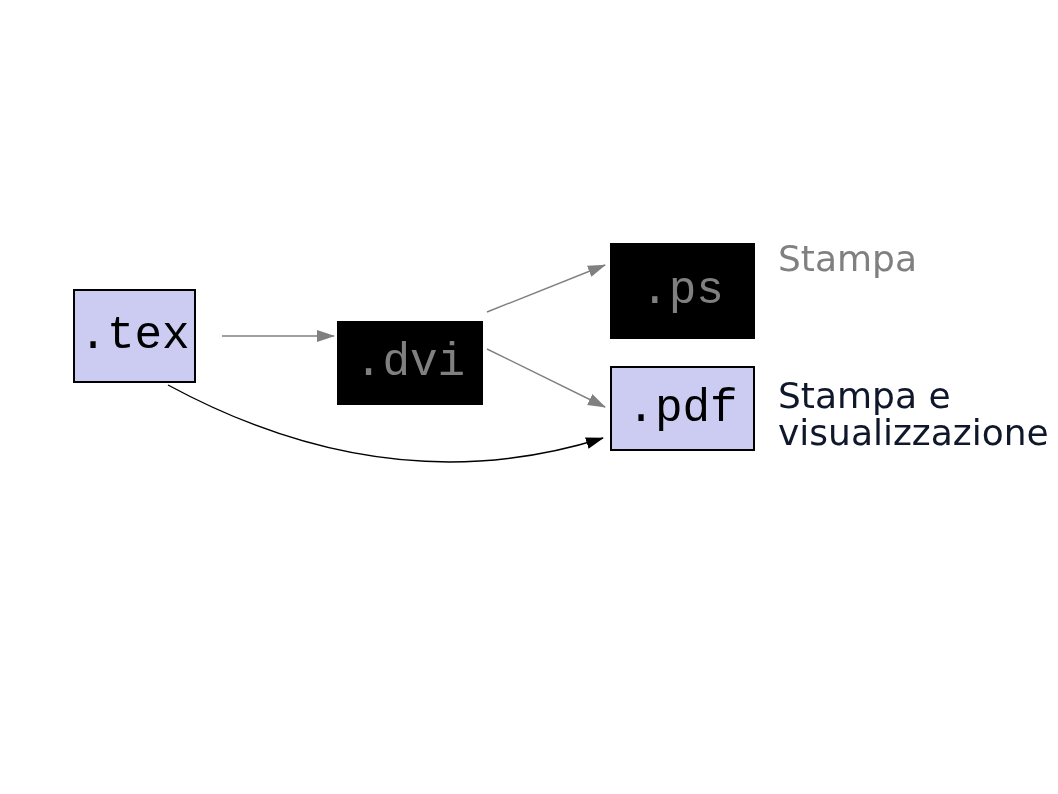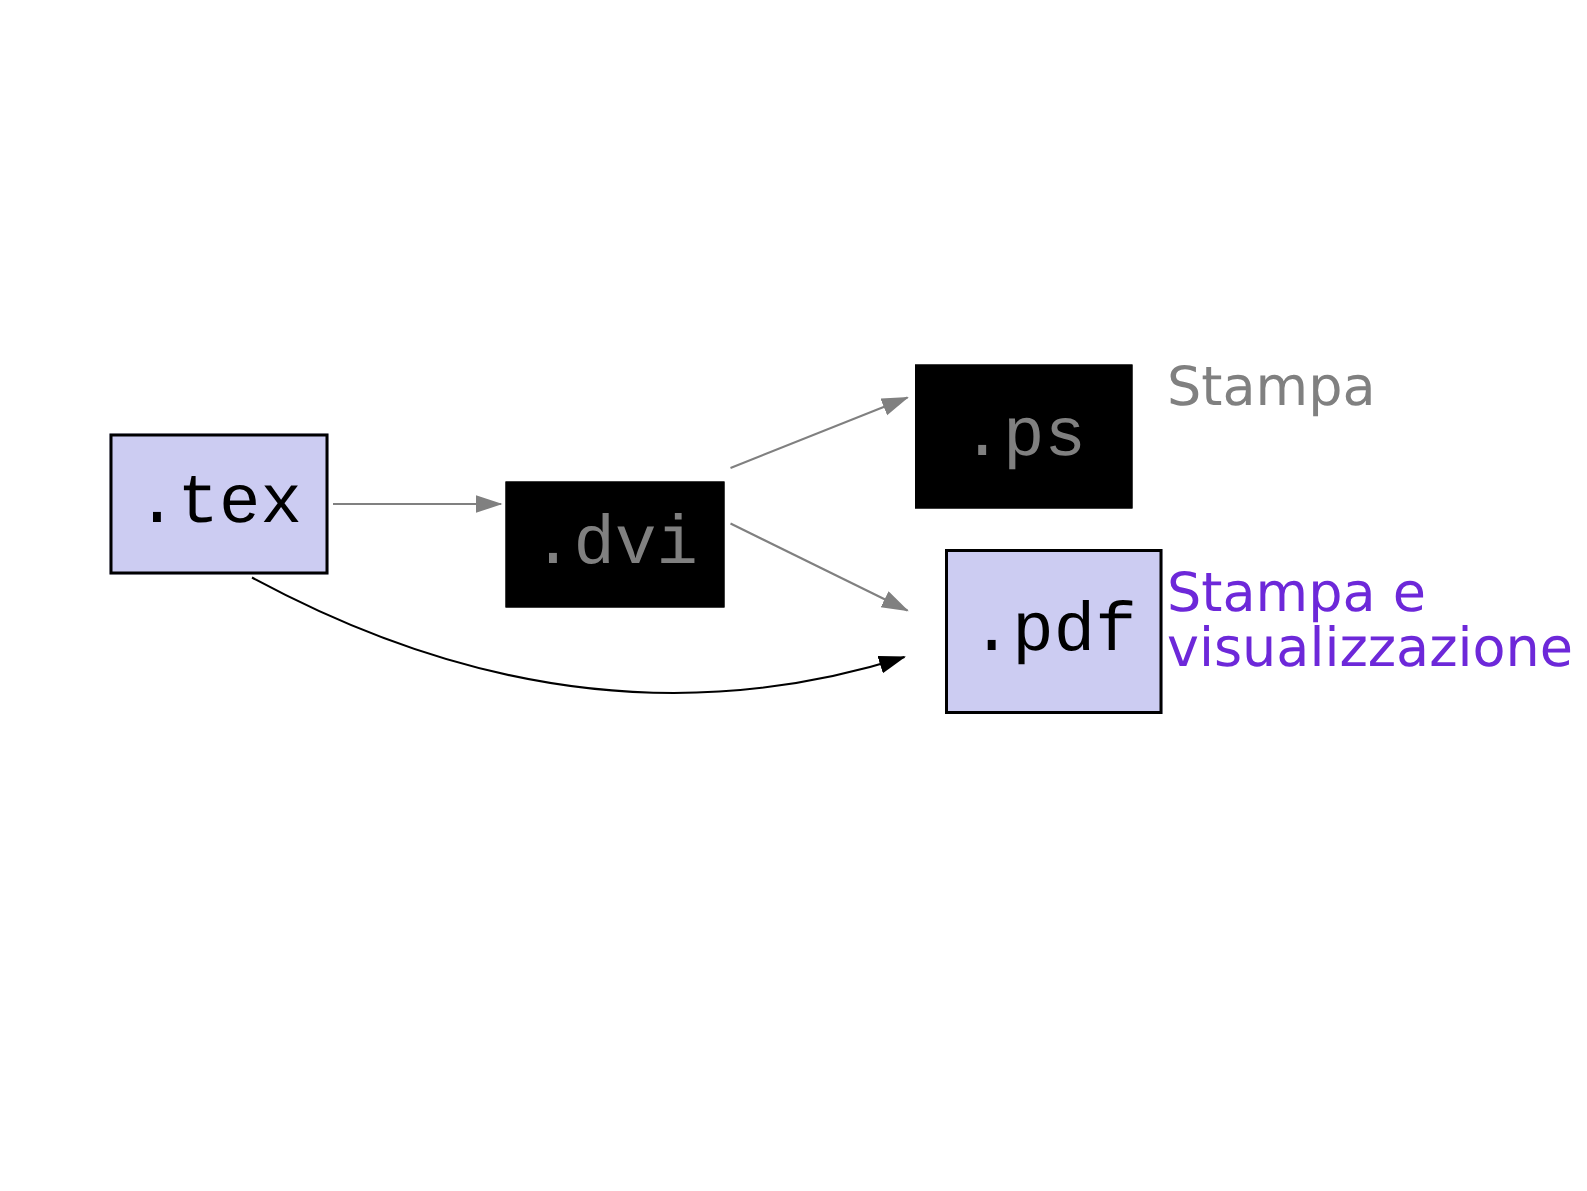--- a/index.html
+++ b/index.html
@@ -27,40 +27,40 @@
     font-family: "Liberation Mono", "DejaVu Sans Mono", monospace;
     font-size: 46px;
     line-height: 1;
     white-space: nowrap;
   }
   .node.fill-accent { background: #ccccf2; }
   .node.fill-plain  { background: #000000; margin-top: 32px; }
   .label-dark  { color: #000000; }
   .label-muted { color: #808080; }
 
-  #node-tex { left: 73px;  top: 289px; width: 146px; height: 94px; }
+  #node-tex { left: 73px;  top: 289px; width: 123px; height: 94px; }
   #node-dvi { left: 337px; top: 289px; width: 146px; height: 84px; }
   #node-ps  { left: 610px; top: 211px; width: 145px; height: 96px; }
-  #node-pdf { left: 630px; top: 366px; width: 145px; height: 110px; }
+  #node-pdf { left: 610px; top: 366px; width: 145px; height: 85px; }
 
   .note {
     position: absolute;
     font-size: 36px;
     line-height: 37px;
     white-space: nowrap;
   }
   #ps-note {
     left: 778px;
     top: 240px;
     color: #808080;
   }
   #pdf-note {
     left: 778px;
     top: 377px;
-    color: #6d28d9;
+    color: #0f172a;
   }
 
   #arrows-layer {
     position: absolute;
     left: 0; top: 0;
     width: 1058px;
     height: 794px;
     pointer-events: none;
   }
 </style>

